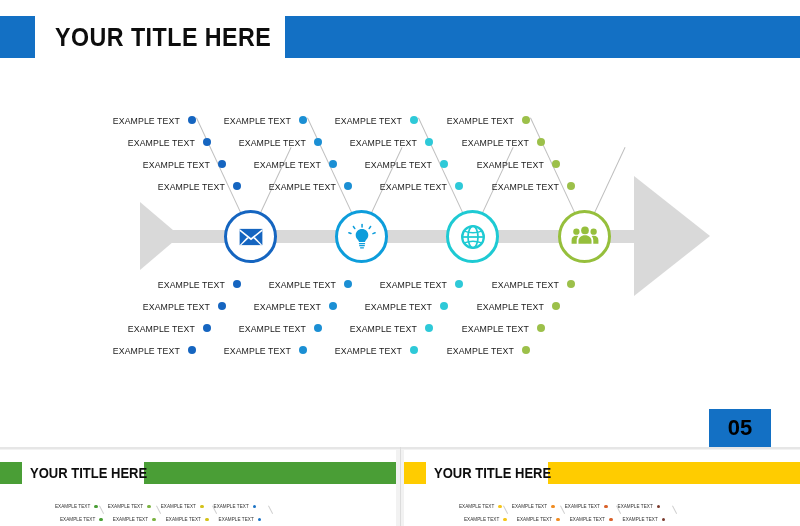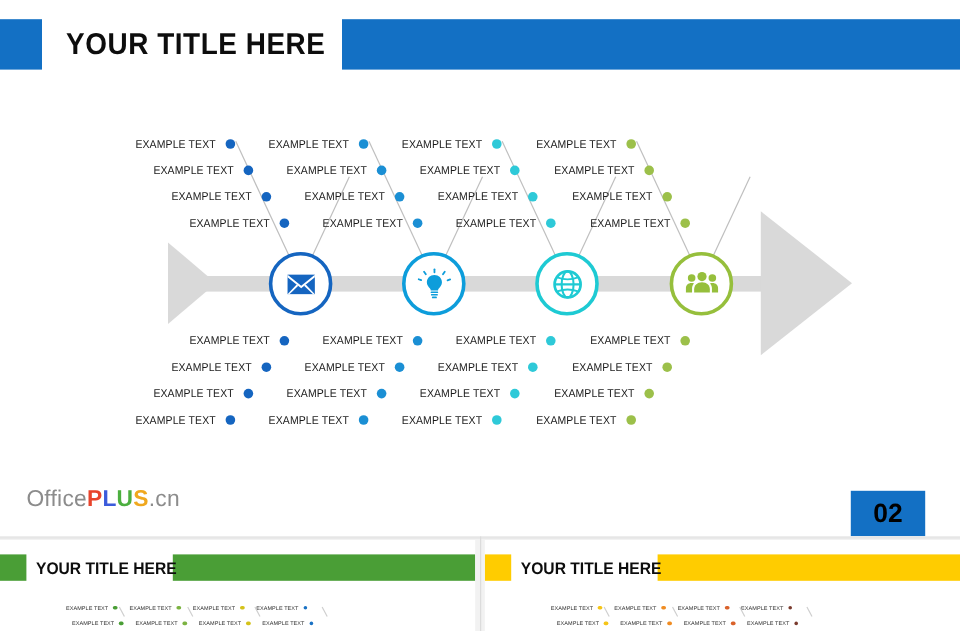--- a/index.html
+++ b/index.html
@@ -480,25 +480,22 @@
         <circle cx="12" cy="6.4" r="3.3" fill="#96bf3c"></circle>
         <circle cx="4.6" cy="7.4" r="2.7" fill="#96bf3c"></circle>
         <circle cx="19.4" cy="7.4" r="2.7" fill="#96bf3c"></circle>
         <path d="M12 10.5c-3.4 0-5.6 2.1-5.6 4.9v2.4h11.2v-2.4c0-2.8-2.2-4.9-5.6-4.9z" fill="#96bf3c"></path>
         <path d="M4.6 11c-2.6 0-4.1 1.6-4.1 3.7v3.1h4.4v-3c0-1.4.5-2.6 1.4-3.5-.5-.2-1.1-.3-1.7-.3z" fill="#96bf3c"></path>
         <path d="M19.4 11c2.6 0 4.1 1.6 4.1 3.7v3.1h-4.4v-3c0-1.4-.5-2.6-1.4-3.5.5-.2 1.1-.3 1.7-.3z" fill="#96bf3c"></path>
       </svg>
     </span>
   </div>
 
-  <div class="logo">
-    <span class="c-office">Office</span><span class="c-p">P</span><span class="c-l">L</span><span class="c-u">U</span><span class="c-s">S</span><span class="c-cn">.cn</span>
-  </div>
-
-  <div class="pagebox">02</div>
+
+  <div class="pagebox">05</div>
 </div>
 
 <div id="thumbs">
   <div class="strip-top-line" style="top:0;"></div>
 
   <div class="thumb left">
     <div class="t-bar t-bar-left" style="background:#4a9e36;"></div>
     <div class="t-bar t-bar-right" style="background:#4a9e36;"></div>
     <div class="t-title">YOUR TITLE HERE</div>
 

